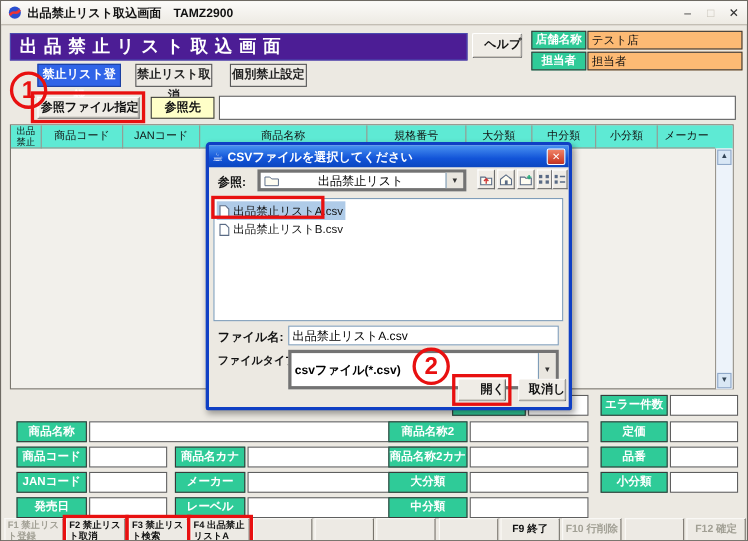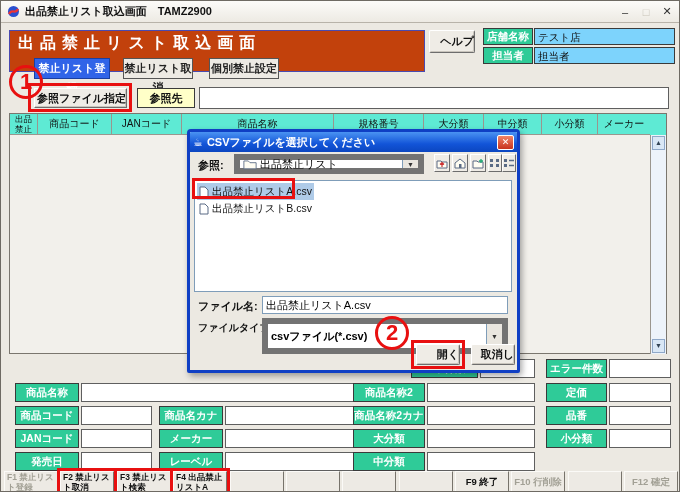--- a/index.html
+++ b/index.html
@@ -13,31 +13,31 @@
 
   
   #titlebar { left:0; top:0; width:680px; height:22px;
     background:linear-gradient(#FCFBF9,#EDEAE3);
     border-bottom:1px solid #b8b3a9; display:flex; align-items:center; padding:0 6px; gap:5px; }
   #titlebar .ttl { font-size:11px; font-weight:bold; color:#111; flex:1; }
   .winctl { font-size:11px; color:#333; width:16px; text-align:center; cursor:default; }
   .winctl.dim { color:#c9c4ba; }
 
   
-  #headerbar { left:8px; top:29px; width:416px; height:42px; background:#c2410c;
+  #headerbar { left:8px; top:29px; width:416px; height:25px; background:#4c1d95;
     border:1px solid #4a4ab0; color:#fff; font-size:16px; font-weight:bold;
     letter-spacing:6px; line-height:23px; padding-left:8px; white-space:nowrap; overflow:hidden;}
   .btn3d { background:#EFECE6; border:1px solid; border-color:#ffffff #6d6d6d #6d6d6d #ffffff;
     box-shadow:inset -1px -1px 0 #c9c5bd; font-size:11px; color:#111; text-align:right; cursor:default;}
   #helpbtn { left:428px; top:29px; width:46px; height:23px; font-weight:bold; line-height:21px; border-radius:2px;}
   .glabel { background:#2FCB98; border:1px solid #3a3a3a; color:#fff; font-weight:bold;
     font-size:10.5px; text-align:center; overflow:hidden; white-space:nowrap;}
   .ylabel { background:#FFFFC8; border:1px solid #3a3a3a; color:#111; font-weight:bold;
     font-size:11px; text-align:center; }
-  .yfield { background:#7dd3fc; border:1px solid #3a3a3a; color:#111;
+  .yfield { background:#fdba74; border:1px solid #3a3a3a; color:#111;
     font-size:10.5px; padding:1px 3px; white-space:nowrap; overflow:hidden;}
   .wfield { background:#fff; border:1px solid #5f5f5f; font-size:11px; color:#111; padding:0 3px;}
   #store-label{left:482px;top:27px;width:50px;height:17px;line-height:15px;}
   #store-field{left:533px;top:27px;width:141px;height:17px;line-height:14px;}
   #staff-label{left:482px;top:46px;width:50px;height:17px;line-height:15px;}
   #staff-field{left:533px;top:46px;width:141px;height:17px;line-height:14px;}
 
   
   .tab { height:21px; font-size:11px; font-weight:bold; text-align:center; line-height:19px;
     background:#EDEAE4; border:1px solid #555; color:#222; cursor:default;}
@@ -86,21 +86,21 @@
     box-shadow:2px 3px 6px rgba(0,0,0,.35); }
   #dlg-title { height:20px; background:linear-gradient(#4A93F2,#1254D8 60%,#0B46C0);
     display:flex; align-items:center; padding:0 3px; gap:4px; border-radius:1px 1px 0 0;}
   #dlg-title .t { color:#fff; font-size:11px; font-weight:bold; flex:1; white-space:nowrap; overflow:hidden;}
   #dlg-title .jicon { color:#fff; font-size:11px; }
   #dlg-close { width:17px; height:15px; background:linear-gradient(#F08468,#C8331E);
     border:1px solid #fff; border-radius:2px; color:#fff; font-size:9px; font-weight:bold;
     text-align:center; line-height:13px; cursor:default;}
   #dlg-body { position:relative; width:327px; height:218px; font-size:11px; }
   .dlbl { position:absolute; font-size:11px; color:#111; }
-  .combo { position:absolute; background:#fff; border:6px solid #737373; display:flex; align-items:center; }
+  .combo { position:absolute; background:#fff; border:3px solid #737373; display:flex; align-items:center;gap:32px; }
   .combo .cval { flex:1; font-size:11px; padding-left:3px; white-space:nowrap; overflow:hidden;}
   .combo .cbtn { width:16px; align-self:stretch; background:#E9E6DF; border-left:1px solid #7F9DB9;
     font-size:7px; text-align:center; color:#333; display:flex;align-items:center;justify-content:center; cursor:default;}
   .ibtn { position:absolute; top:2px; height:18px; background:#EFECE6; border:1px solid;
     border-color:#fff #6d6d6d #6d6d6d #fff; display:flex; align-items:center; justify-content:center; cursor:default;}
   #filelist { position:absolute; left:4px; top:28px; width:318px; height:112px;
     background:#fff; border:1px solid #7F9DB9; padding:2px; }
   .fitem { display:flex; align-items:center; gap:3px; height:17px; font-size:10.5px;
     color:#111; padding:0 2px; width:max-content; cursor:default;}
   .fitem.selected { background:#AFCBE8; }

